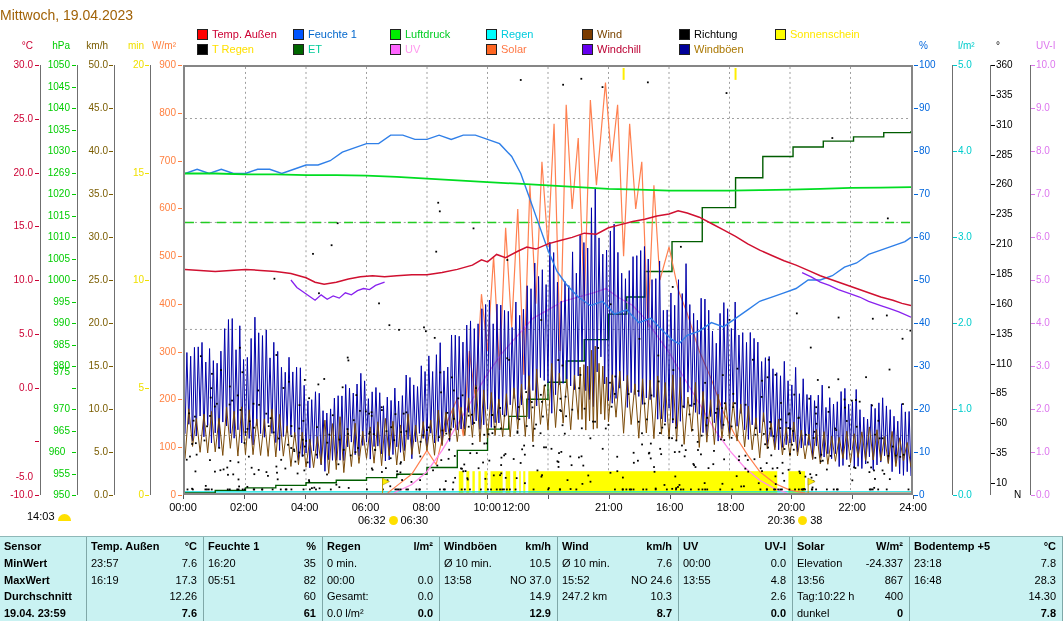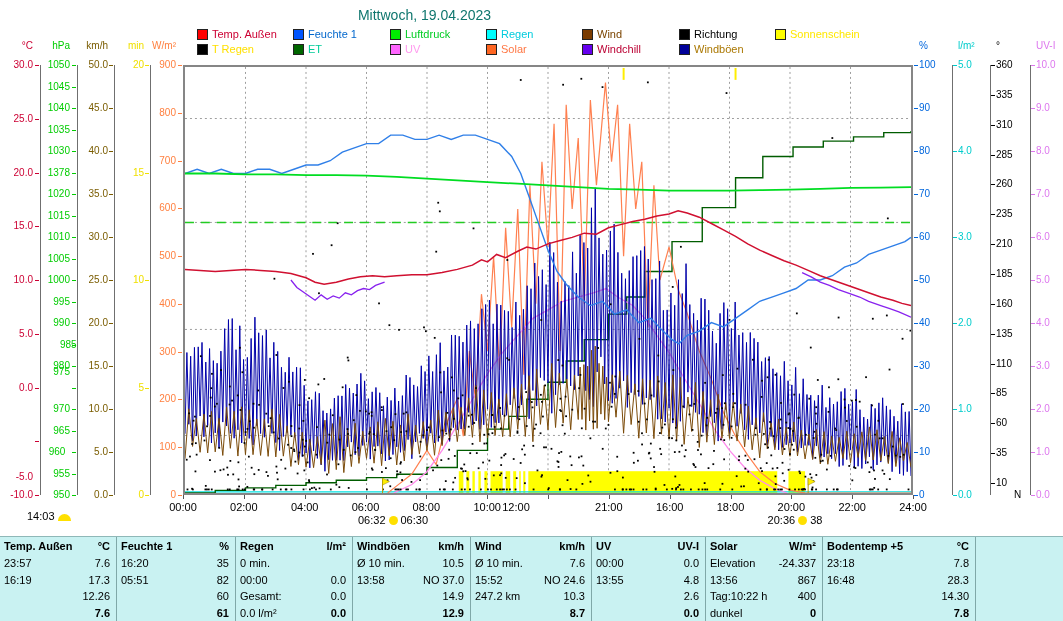--- a/index.html
+++ b/index.html
@@ -1,19 +1,19 @@
 <!DOCTYPE html>
 <html><head>
 <meta charset="utf-8">
 <style>
   html,body{margin:0;padding:0;background:#fff}
   #app{position:relative;width:1063px;height:621px;background:#fff;overflow:hidden;
        font-family:"Liberation Sans",sans-serif;color:#000}
-  #page-title{position:absolute;top:7px;left:0;width:849px;text-align:center;
-      font-size:14px;color:#0f766e}
+  #page-title{position:absolute;top:7px;left:0;width:849px;text-align:left;
+      font-size:14px;color:#a16207}
   .legend-item{position:absolute;display:flex;align-items:center;gap:4px;
       font-size:11px;line-height:11px;white-space:nowrap}
   .legend-sq{width:9px;height:9px;border:1px solid #222;flex:none}
   .axisline{position:absolute;width:1px;background:#6f6f6f}
   .tickmark{position:absolute;height:1px;width:4px}
   .ticklabel{position:absolute;font-size:10px;line-height:10px;transform:translateY(-50%);white-space:nowrap}
   .axisunit{position:absolute;font-size:10px;line-height:10px;white-space:nowrap}
   .xlabel{position:absolute;top:501px;font-size:11px;transform:translateX(-50%);color:#000}
   .xtick{position:absolute;top:495px;width:1px;height:4px;background:#555}
   #plot{position:absolute;left:183px;top:65px;width:730px;height:430px;
@@ -116,37 +116,37 @@
       <div class="ticklabel" style="color: rgb(0, 204, 0); top: 65px; left: 44px; width: 26px; text-align: right;">1050</div>
       <div class="tickmark" style="background: rgb(0, 204, 0); top: 86.5px; left: 72px;"></div>
       <div class="ticklabel" style="color: rgb(0, 204, 0); top: 86.5px; left: 44px; width: 26px; text-align: right;">1045</div>
       <div class="tickmark" style="background: rgb(0, 204, 0); top: 108px; left: 72px;"></div>
       <div class="ticklabel" style="color: rgb(0, 204, 0); top: 108px; left: 44px; width: 26px; text-align: right;">1040</div>
       <div class="tickmark" style="background: rgb(0, 204, 0); top: 129.5px; left: 72px;"></div>
       <div class="ticklabel" style="color: rgb(0, 204, 0); top: 129.5px; left: 44px; width: 26px; text-align: right;">1035</div>
       <div class="tickmark" style="background: rgb(0, 204, 0); top: 151px; left: 72px;"></div>
       <div class="ticklabel" style="color: rgb(0, 204, 0); top: 151px; left: 44px; width: 26px; text-align: right;">1030</div>
       <div class="tickmark" style="background: rgb(0, 204, 0); top: 172.5px; left: 72px;"></div>
-      <div class="ticklabel" style="color: rgb(0, 204, 0); top: 172.5px; left: 44px; width: 26px; text-align: right;">1378</div>
+      <div class="ticklabel" style="color: rgb(0, 204, 0); top: 172.5px; left: 44px; width: 26px; text-align: right;">1269</div>
       <div class="tickmark" style="background: rgb(0, 204, 0); top: 194px; left: 72px;"></div>
       <div class="ticklabel" style="color: rgb(0, 204, 0); top: 194px; left: 44px; width: 26px; text-align: right;">1020</div>
       <div class="tickmark" style="background: rgb(0, 204, 0); top: 215.5px; left: 72px;"></div>
       <div class="ticklabel" style="color: rgb(0, 204, 0); top: 215.5px; left: 44px; width: 26px; text-align: right;">1015</div>
       <div class="tickmark" style="background: rgb(0, 204, 0); top: 237px; left: 72px;"></div>
       <div class="ticklabel" style="color: rgb(0, 204, 0); top: 237px; left: 44px; width: 26px; text-align: right;">1010</div>
       <div class="tickmark" style="background: rgb(0, 204, 0); top: 258.5px; left: 72px;"></div>
       <div class="ticklabel" style="color: rgb(0, 204, 0); top: 258.5px; left: 44px; width: 26px; text-align: right;">1005</div>
       <div class="tickmark" style="background: rgb(0, 204, 0); top: 280px; left: 72px;"></div>
       <div class="ticklabel" style="color: rgb(0, 204, 0); top: 280px; left: 44px; width: 26px; text-align: right;">1000</div>
       <div class="tickmark" style="background: rgb(0, 204, 0); top: 301.5px; left: 72px;"></div>
       <div class="ticklabel" style="color: rgb(0, 204, 0); top: 301.5px; left: 44px; width: 26px; text-align: right;">995</div>
       <div class="tickmark" style="background: rgb(0, 204, 0); top: 323px; left: 72px;"></div>
       <div class="ticklabel" style="color: rgb(0, 204, 0); top: 323px; left: 44px; width: 26px; text-align: right;">990</div>
       <div class="tickmark" style="background: rgb(0, 204, 0); top: 344.5px; left: 72px;"></div>
-      <div class="ticklabel" style="color: rgb(0, 204, 0); top: 344.5px; left: 60px; width: 26px; text-align: left;">985</div>
+      <div class="ticklabel" style="color: rgb(0, 204, 0); top: 344.5px; left: 44px; width: 26px; text-align: right;">985</div>
       <div class="tickmark" style="background: rgb(0, 204, 0); top: 366px; left: 72px;"></div>
       <div class="ticklabel" style="color: rgb(0, 204, 0); top: 366px; left: 44px; width: 26px; text-align: right;">980</div>
       <div class="tickmark" style="background: rgb(0, 204, 0); top: 387.5px; left: 72px;"></div>
       <div class="ticklabel" style="color: rgb(0, 204, 0); top: 372px; left: 44px; width: 26px; text-align: right;">975</div>
       <div class="tickmark" style="background: rgb(0, 204, 0); top: 409px; left: 72px;"></div>
       <div class="ticklabel" style="color: rgb(0, 204, 0); top: 409px; left: 44px; width: 26px; text-align: right;">970</div>
       <div class="tickmark" style="background: rgb(0, 204, 0); top: 430.5px; left: 72px;"></div>
       <div class="ticklabel" style="color: rgb(0, 204, 0); top: 430.5px; left: 44px; width: 26px; text-align: right;">965</div>
       <div class="tickmark" style="background: rgb(0, 204, 0); top: 452px; left: 72px;"></div>
       <div class="ticklabel" style="color: rgb(0, 204, 0); top: 452px; left: 44px; width: 26px; text-align: center;">960</div>
@@ -1036,20 +1036,27 @@
     <span>06:30</span>
   </div>
 
   <div class="annot" style="left:745px;top:514px;width:100px;justify-content:center">
     <span>20:36</span>
     <span class="sun-dot"></span>
     <span>38</span>
   </div>
 
   <div id="table">
+      <div class="tcol" style="width: 87px;">
+        <div class="trow b">Sensor</div>
+        <div class="trow b">MinWert</div>
+        <div class="trow b">MaxWert</div>
+        <div class="trow b">Durchschnitt</div>
+        <div class="trow b">19.04. 23:59</div>
+      </div>
       <div class="tcol" style="width: 117px;">
         <div class="trow">
           <div class="b">Temp. Außen</div>
           <div class="b">°C</div>
         </div>
         <div class="trow">
           <div>23:57</div>
           <div>7.6</div>
         </div>
         <div class="trow">

